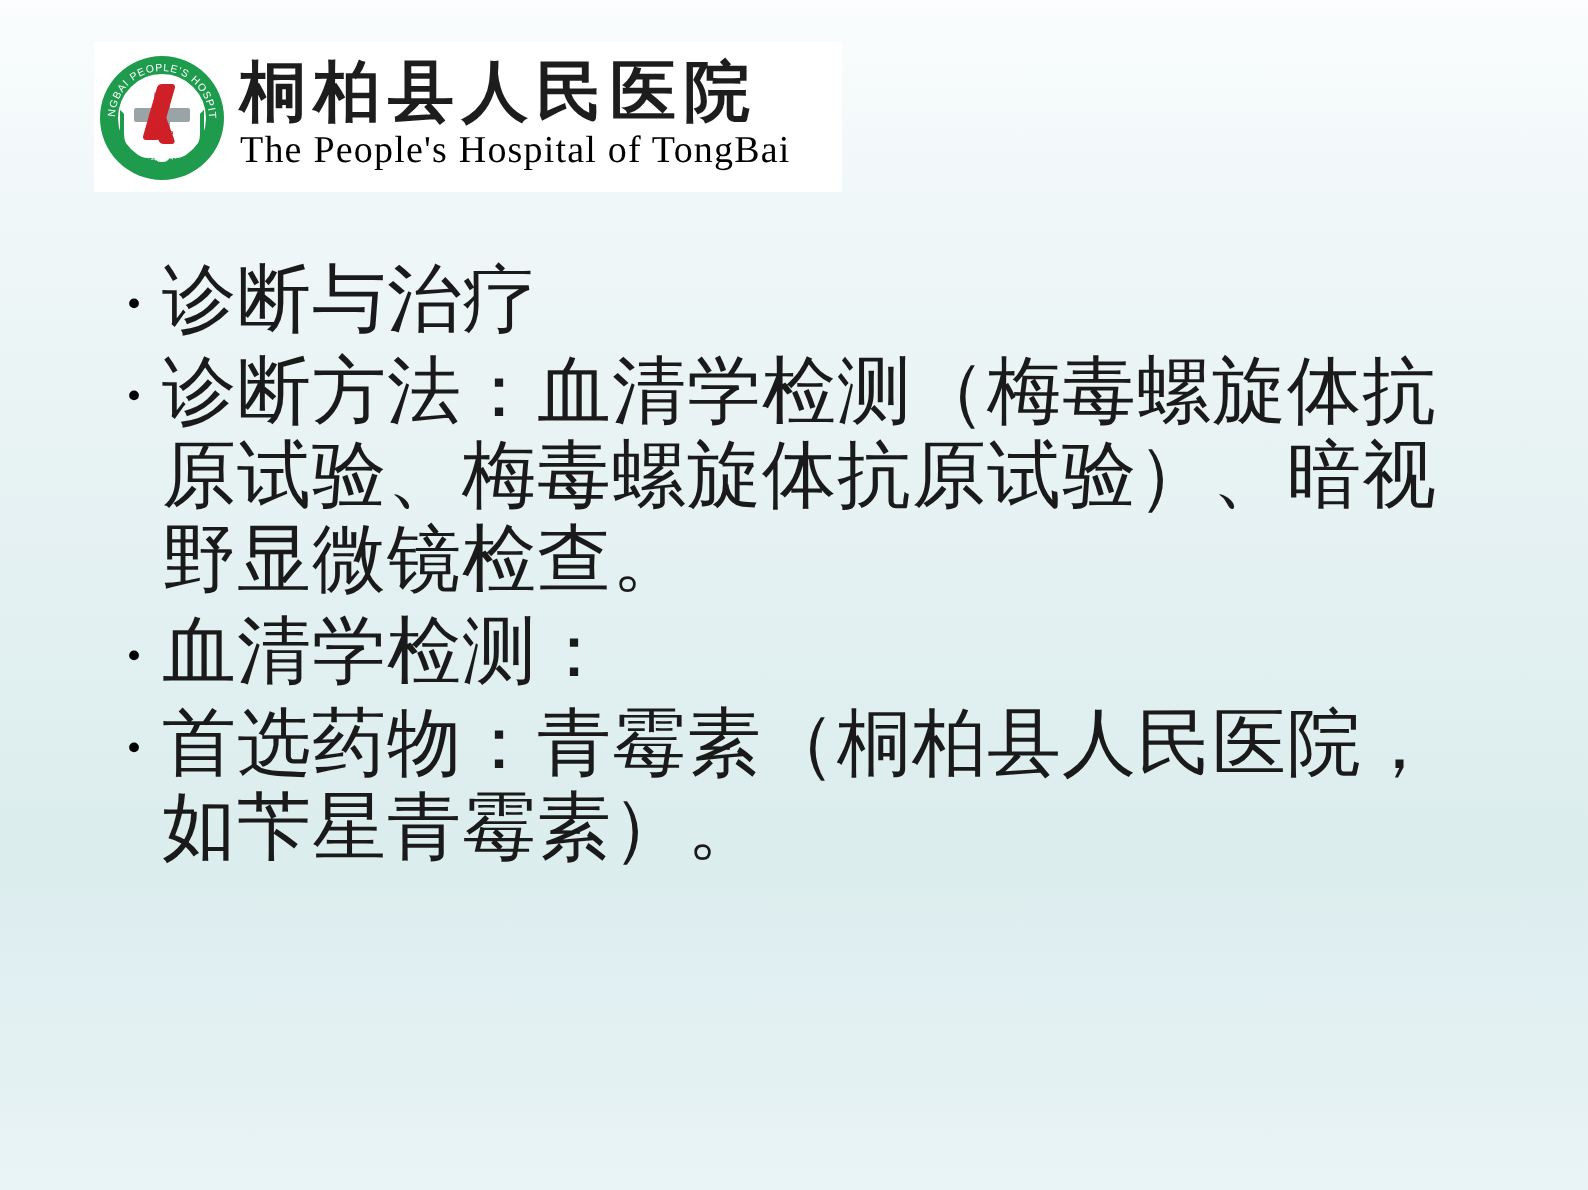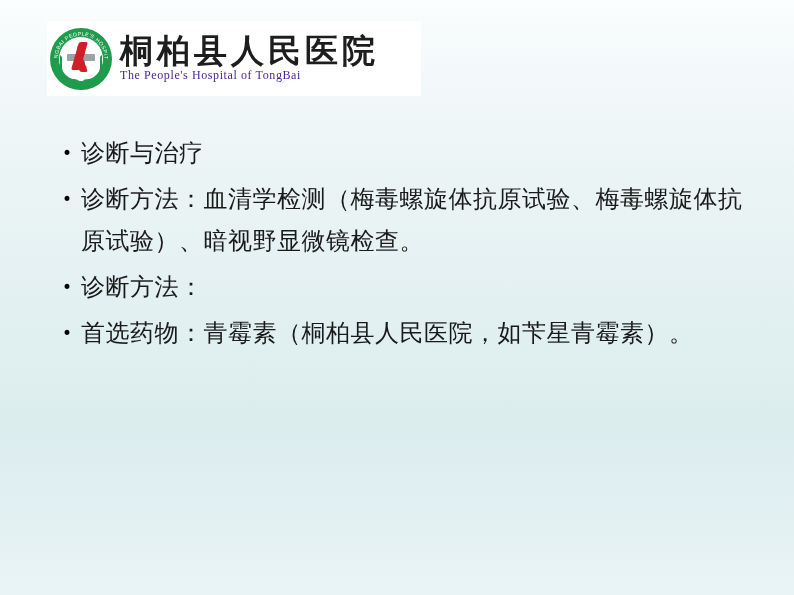--- a/index.html
+++ b/index.html
@@ -163,23 +163,23 @@
     font-family: "Liberation Serif", "DejaVu Serif", serif;
     font-weight: bold;
     font-size: 33px;
     line-height: 1.05;
     color: #1d1d1d;
     letter-spacing: 4px;
     white-space: nowrap;
   }
   #logo-en {
     font-family: "Liberation Serif", "DejaVu Serif", serif;
-    font-size: 12px;
+    font-size: 19px;
     line-height: 1.15;
-    color: #4c1d95;
+    color: #000000;
     letter-spacing: 0.6px;
     white-space: nowrap;
     margin-top: 1px;
   }
 
   
   #content {
     position: absolute;
     left: 55px;
     top: 132px;
@@ -196,22 +196,22 @@
     color: #000000;
     font-family: "DejaVu Sans", sans-serif;
     font-size: 17px;
     line-height: 42px;
     text-align: left;
     padding-left: 7px;
     box-sizing: border-box;
   }
   .bullet-text {
     flex: 1 1 auto;
-    font-family: Liberation Sans, sans-serif;
-    font-size: 24px;
+    font-family: Liberation Mono, monospace;
+    font-size: 37px;
     line-height: 42px;
     color: #1a1a1a;
     letter-spacing: 0.5px;
     word-break: break-all;
   }
 </style>
 </head>
 <body>
 
 <div id="slide">
@@ -256,21 +256,21 @@
       <span class="bullet-text">诊断与治疗</span>
     </div>
 
     <div class="bullet-row">
       <span class="bullet-marker">•</span>
       <span class="bullet-text">诊断方法：血清学检测（梅毒螺旋体抗原试验、梅毒螺旋体抗原试验）、暗视野显微镜检查。</span>
     </div>
 
     <div class="bullet-row">
       <span class="bullet-marker">•</span>
-      <span class="bullet-text">诊断方法：</span>
+      <span class="bullet-text">血清学检测：</span>
     </div>
 
     <div class="bullet-row">
       <span class="bullet-marker">•</span>
       <span class="bullet-text">首选药物：青霉素（桐柏县人民医院，如苄星青霉素）。</span>
     </div>
 
   </div>
 </div>
 

